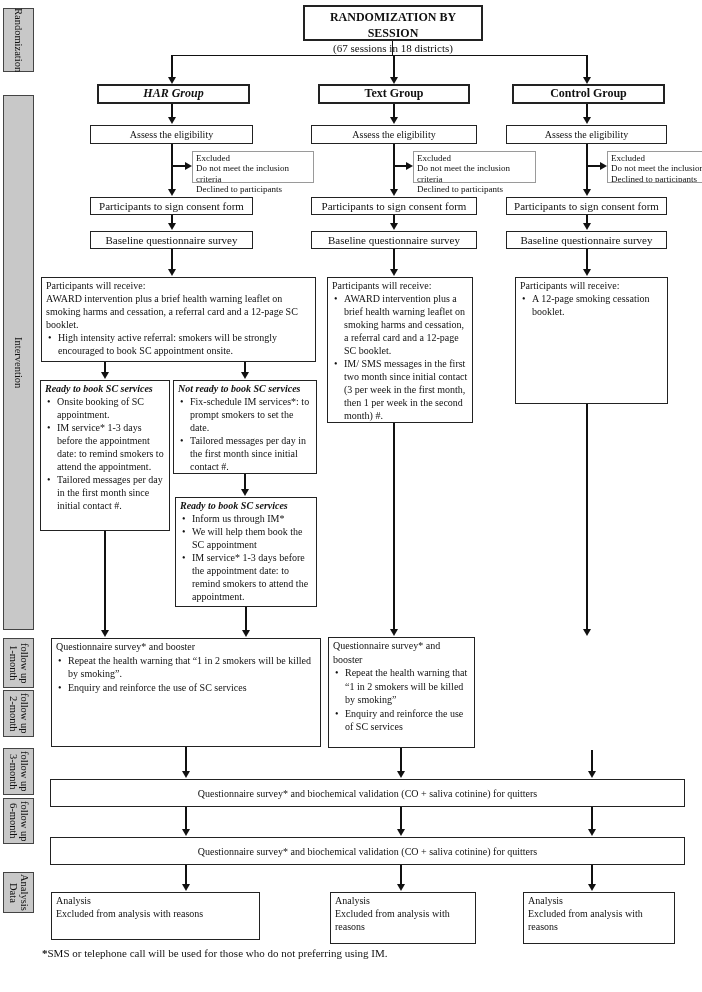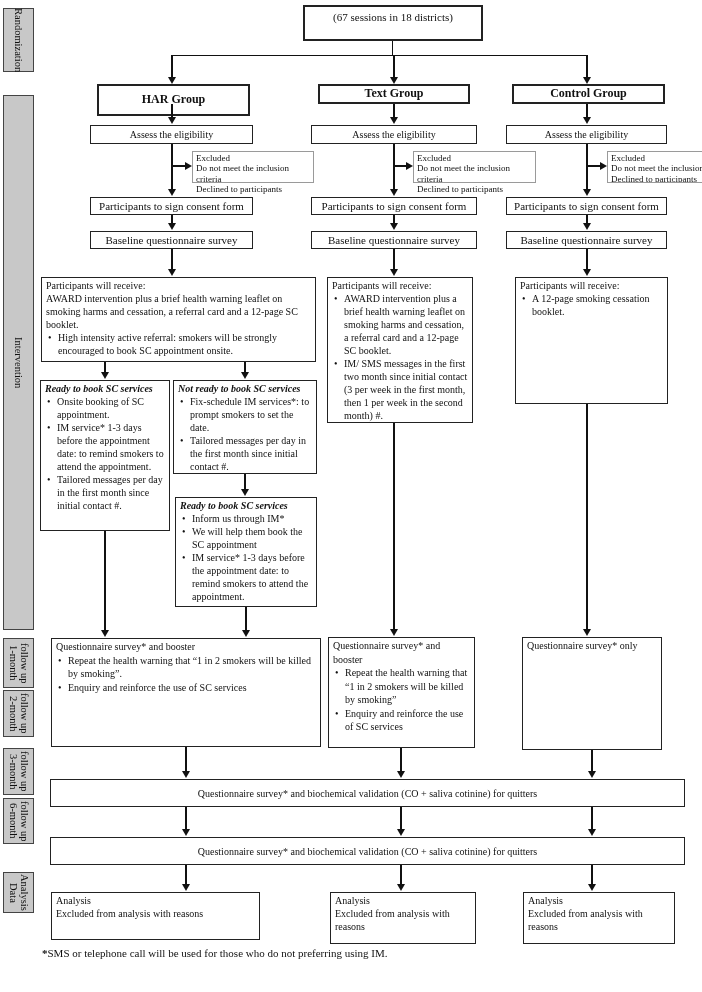--- a/index.html
+++ b/index.html
@@ -55,30 +55,31 @@
   <div class="side" style="top:798px;height:46px;">
     <span class="vt">6-month</span>
     <span class="vt">follow up</span>
   </div>
   <div class="side" style="top:872px;height:41px;">
     <span class="vt">Data</span>
     <span class="vt">Analysis</span>
   </div>
 
   <div class="box hdr" style="left:303px;top:5px;width:180px;height:36px;text-align:center;padding-top:3px;">
+    <div>RANDOMIZATION BY SESSION</div>
     <div style="font-weight:normal;font-size:11px;">(67 sessions in 18 districts)</div>
   </div>
 
   <div class="vline" style="left:392px;top:41px;height:14px;"></div>
   <div class="hline" style="left:172px;top:55px;width:415px;"></div>
   <div class="arrow-v" style="left:167.5px;top:55px;height:29px;"></div>
   <div class="arrow-v" style="left:389.5px;top:55px;height:29px;"></div>
   <div class="arrow-v" style="left:582.5px;top:55px;height:29px;"></div>
 
-  <div class="box cbox hdr" style="left:97px;top:84px;width:153px;height:32px;">
+  <div class="box cbox hdr" style="left:97px;top:84px;width:153px;height:20px;font-style:italic;">
     <span>HAR Group</span>
   </div>
   <div class="box cbox hdr" style="left:512px;top:84px;width:153px;height:20px;">
     <span>Control Group</span>
   </div>
   <div class="box cbox hdr" style="left:318px;top:84px;width:152px;height:20px;">
     <span>Text Group</span>
   </div>
 
   <div class="arrow-v" style="left:167.5px;top:104px;height:20px;"></div>
@@ -199,23 +200,20 @@
     <div class="blt">Repeat the health warning that “1 in 2 smokers will be killed by smoking”.</div>
     <div class="blt">Enquiry and reinforce the use of SC services</div>
   </div>
 
   <div class="box" style="left:328px;top:637px;width:147px;height:111px;line-height:1.35;">
     <div>Questionnaire survey* and booster</div>
     <div class="blt">Repeat the health warning that “1 in 2 smokers will be killed by smoking”</div>
     <div class="blt">Enquiry and reinforce the use of SC services</div>
   </div>
 
-  <div class="box" style="left:522px;top:637px;width:140px;height:113px;">
-    <div>Questionnaire survey* only</div>
-  </div>
 
   <div class="arrow-v" style="left:181.5px;top:747px;height:31px;"></div>
   <div class="arrow-v" style="left:396.5px;top:748px;height:30px;"></div>
   <div class="arrow-v" style="left:587.5px;top:750px;height:28px;"></div>
 
   <div class="box cbox" style="left:50px;top:779px;width:635px;height:28px;">
     <span>Questionnaire survey* and biochemical validation (CO + saliva cotinine) for quitters</span>
   </div>
 
   <div class="arrow-v" style="left:181.5px;top:807px;height:29px;"></div>

